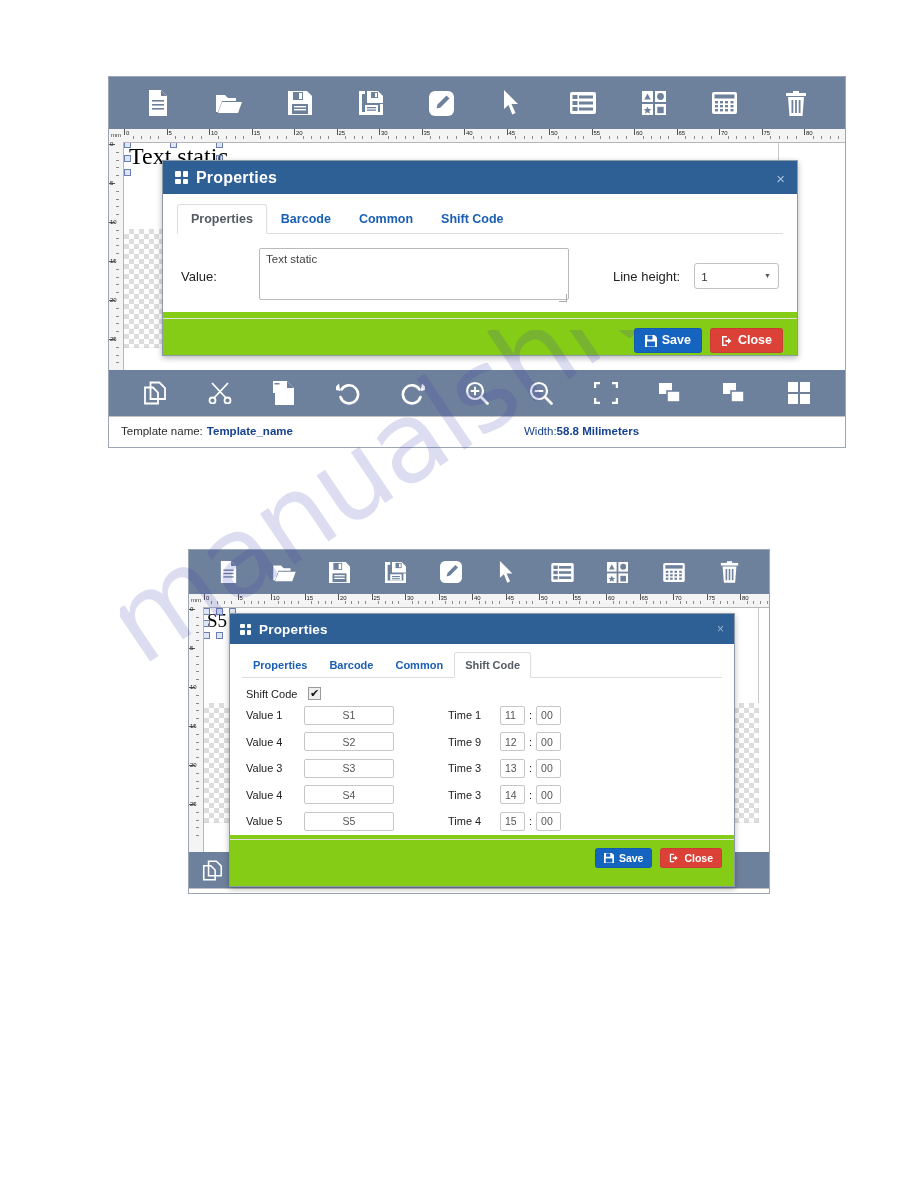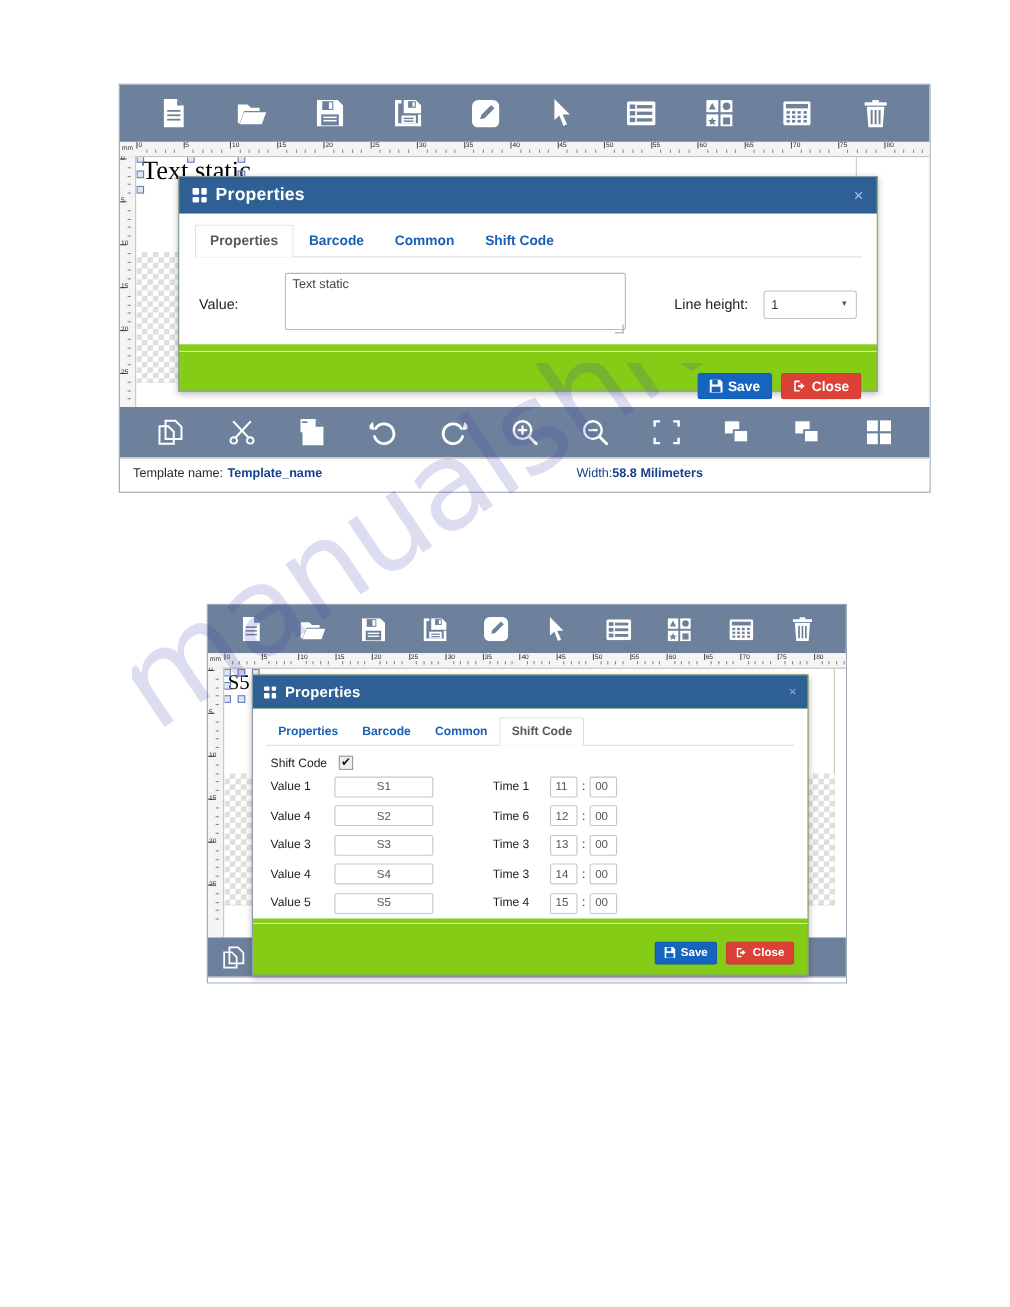--- a/index.html
+++ b/index.html
@@ -426,21 +426,21 @@
   }
   .inp.hour { width: 25px; }
   .inp.min { width: 25px; }
   .colon { margin: 0 4px; font-size: 11px; color: #222; }
 
   
   .modal-footer {
     border-top: 1px solid #e2e2e2;
     display: flex;
     justify-content: flex-end;
-    align-items: flex-end;
+    align-items: center;
     gap: 8px;
     box-sizing: border-box;
   }
   .modal1 .modal-footer { height: 44px; padding: 0 14px; margin-top: 6px; }
   .modal2 .modal-footer { height: 38px; padding: 0 12px; margin-top: 4px; }
 
   .btn {
     display: inline-flex;
     align-items: center;
     gap: 5px;
@@ -1194,21 +1194,21 @@
           <span class="vlabel">Value 1</span>
           <input class="inp value" value="S1" style="">
           <span class="tlabel">Time 1</span>
           <input class="inp hour" value="11" style="">
           <span class="colon">:</span>
           <input class="inp min" value="00" style="">
         </div>
         <div class="shift-row">
           <span class="vlabel">Value 4</span>
           <input class="inp value" value="S2" style="">
-          <span class="tlabel">Time 6</span>
+          <span class="tlabel">Time 9</span>
           <input class="inp hour" value="12" style="">
           <span class="colon">:</span>
           <input class="inp min" value="00" style="">
         </div>
         <div class="shift-row">
           <span class="vlabel">Value 3</span>
           <input class="inp value" value="S3" style="">
           <span class="tlabel">Time 3</span>
           <input class="inp hour" value="13" style="">
           <span class="colon">:</span>

